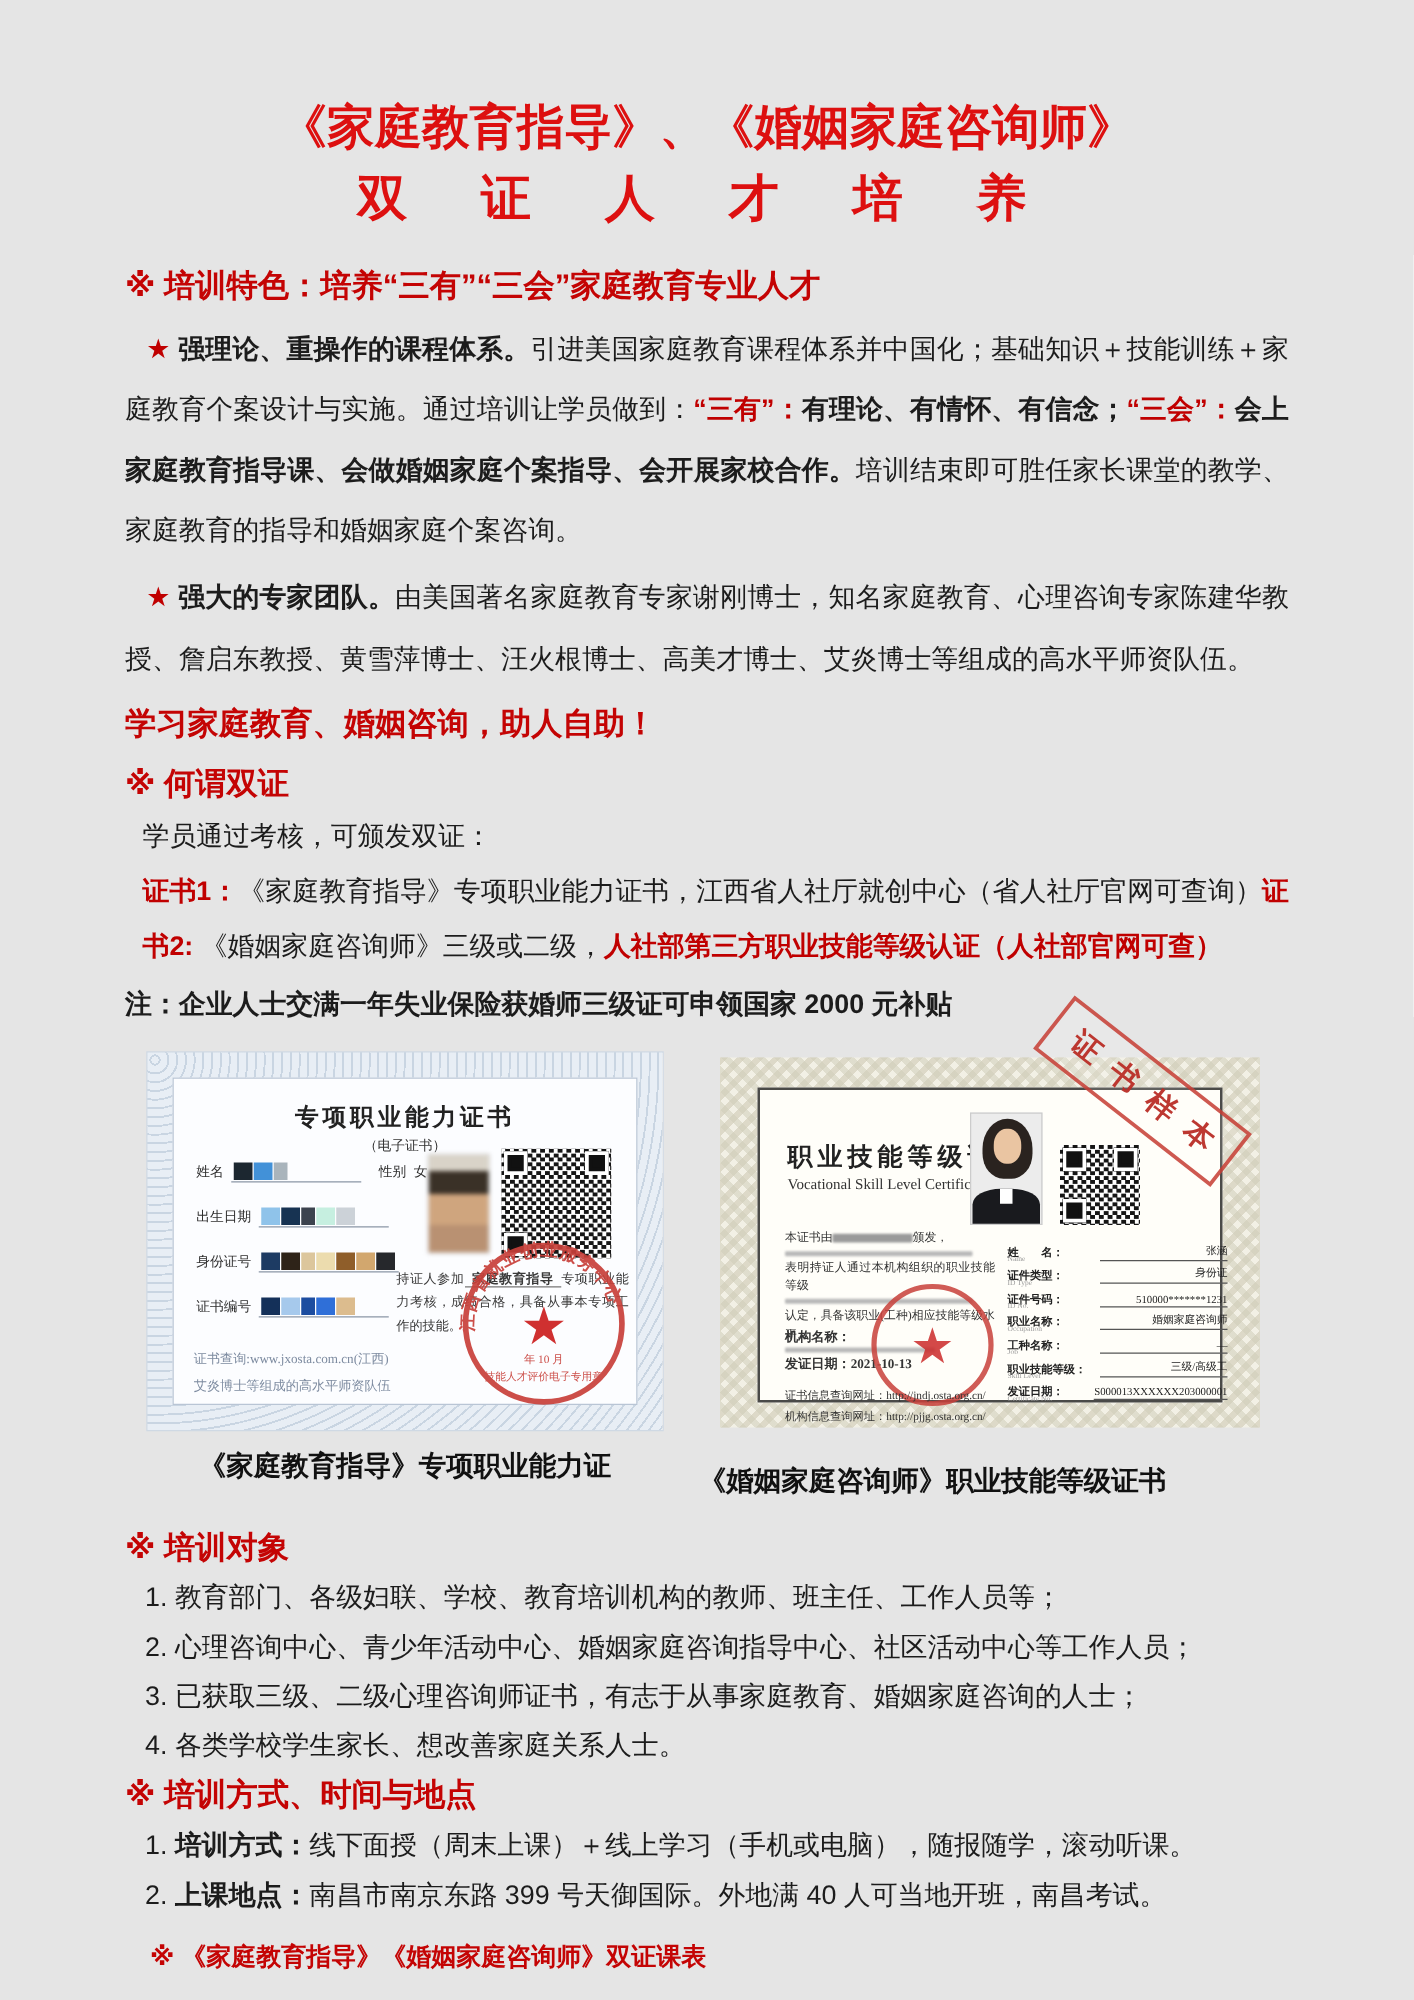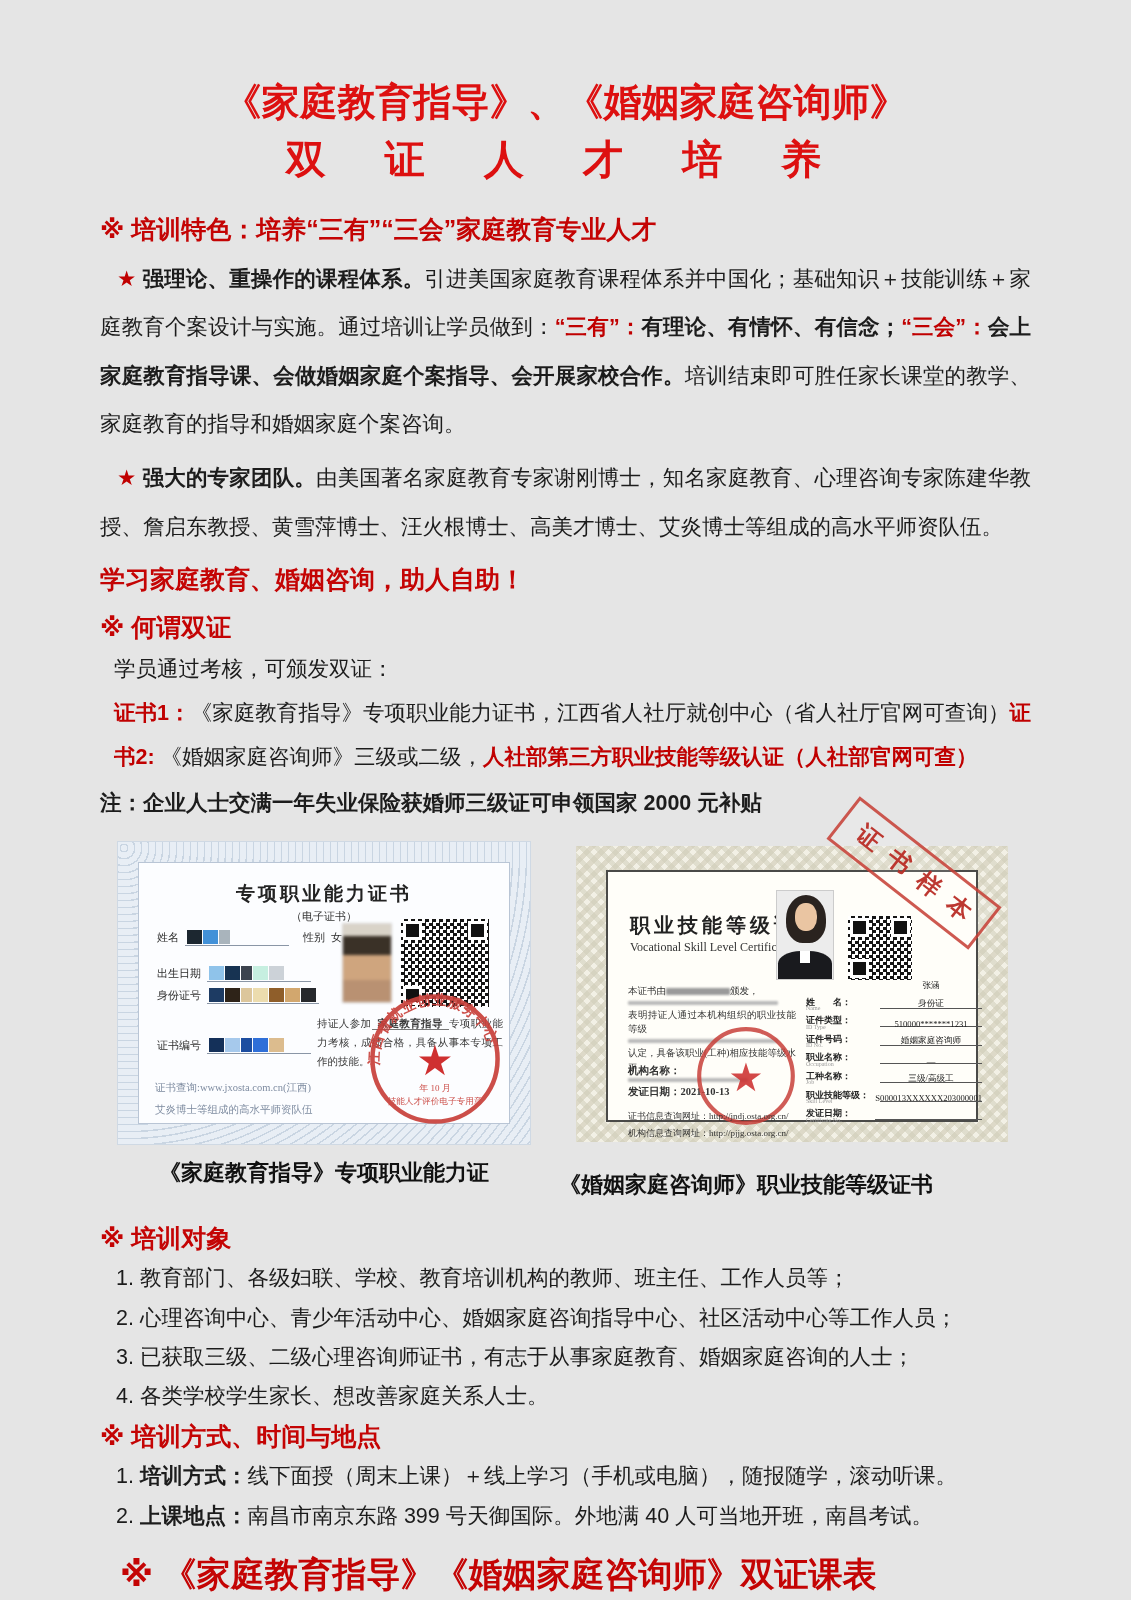--- a/index.html
+++ b/index.html
@@ -96,29 +96,29 @@
   .blurbar.w1{width:64px}
   .enbar{display:block;height:4px;background:#b9b9b9;filter:blur(.8px);margin:2px 0 3px;border-radius:1px}
   .enbar.w2{width:150px}.enbar.w3{width:120px}
   .rc-org{position:absolute;left:20px;top:188px;font-family:"Liberation Serif",serif;font-size:10.5px;font-weight:700;color:#333;line-height:2.0}
   .rc-stamp{position:absolute;left:86px;top:152px;width:104px;height:104px;opacity:.85}
   .rc-urls{position:absolute;left:20px;top:236px;font-family:"Liberation Serif",serif;font-size:9px;color:#333;line-height:1.9}
   .rc-fields{position:absolute;left:198px;top:118px;width:176px}
   .rc-field{display:flex;align-items:flex-end;height:18.6px}
   .rc-field .lbl{position:relative;width:74px;font-family:"Liberation Serif",serif;font-size:9px;font-weight:700;color:#222;white-space:nowrap}
   .rc-field .lbl .en{position:absolute;left:0;top:9.5px;font-size:6px;font-weight:400;color:#9a9a9a;letter-spacing:0}
-  .rc-field .val{flex:1;border-bottom:1px solid #555;text-align:center;
-    font-family:"Liberation Serif",serif;font-size:8.6px;color:#222;padding-bottom:16px;white-space:nowrap}
+  .rc-field .val{flex:1;border-bottom:1px solid #555;text-align:right;
+    font-family:"Liberation Serif",serif;font-size:8.6px;color:#222;padding-bottom:1px;white-space:nowrap}
   
   .captions{display:flex;padding:0 18px;margin-top:14px}
   .caption{font-size:22px;font-weight:700;text-align:center;color:#111}
   .caption.c-left{width:412px}
   .caption.c-right{width:432px;margin-top:12px}
   
-  .footer-heading{margin:16px 0 14px;padding-left:20px;font-size:34px;font-weight:700;color:var(--heading-red)}
+  .footer-heading{margin:16px 0 14px;padding-left:20px;font-size:20px;font-weight:700;color:var(--heading-red)}
   svg text{font-family:"Liberation Serif",serif}
 </style>
 </head>
 <body>
 
 <div class="page">
   <div class="content">
 
     <div class="title1">《家庭教育指导》、《婚姻家庭咨询师》</div>
     <div class="title2">双 证 人 才 培 养</div>
@@ -154,21 +154,21 @@
           <div class="lc-row" style="top:102px">
             <span class="lbl">出生日期</span>
             <span class="blocks">
                 <i style="background: rgb(143, 195, 234);"></i>
                 <i style="background: rgb(23, 51, 82);"></i>
                 <i style="background: rgb(60, 67, 78);"></i>
                 <i style="background: rgb(198, 239, 224);"></i>
                 <i style="background: rgb(204, 210, 216);"></i>
               </span>
           </div>
-          <div class="lc-row" style="top:124px">
+          <div class="lc-row" style="top:138px">
             <span class="lbl">身份证号</span>
             <span class="blocks">
                 <i style="background: rgb(29, 59, 99);"></i>
                 <i style="background: rgb(46, 35, 24);"></i>
                 <i style="background: rgb(220, 198, 156);"></i>
                 <i style="background: rgb(236, 220, 174);"></i>
                 <i style="background: rgb(143, 94, 42);"></i>
                 <i style="background: rgb(210, 167, 110);"></i>
                 <i style="background: rgb(38, 40, 44);"></i>
               </span>

